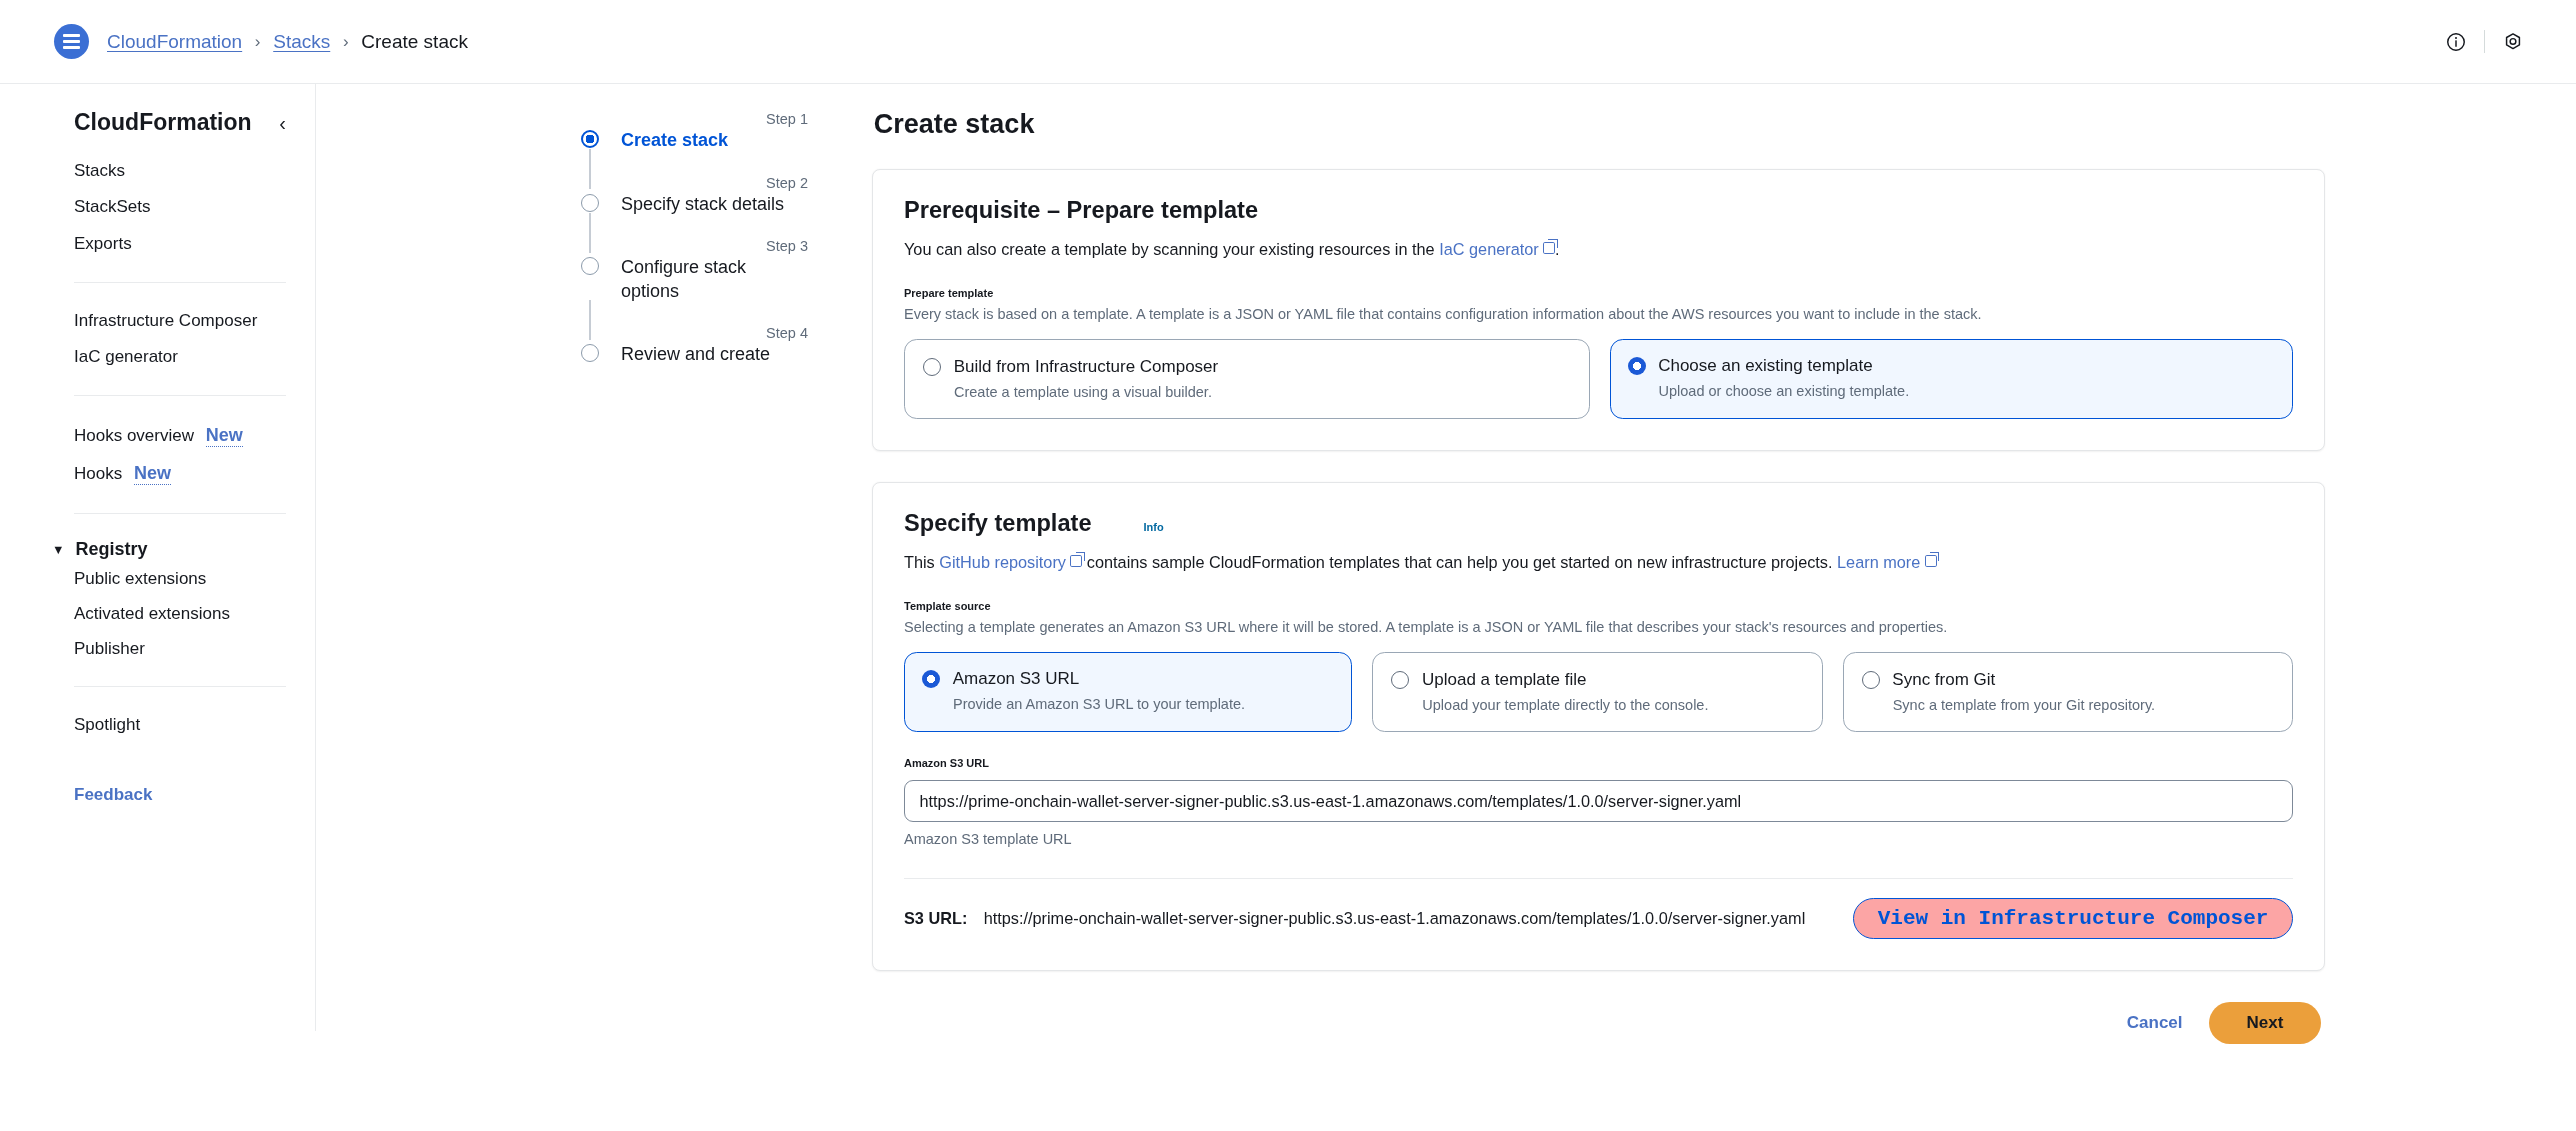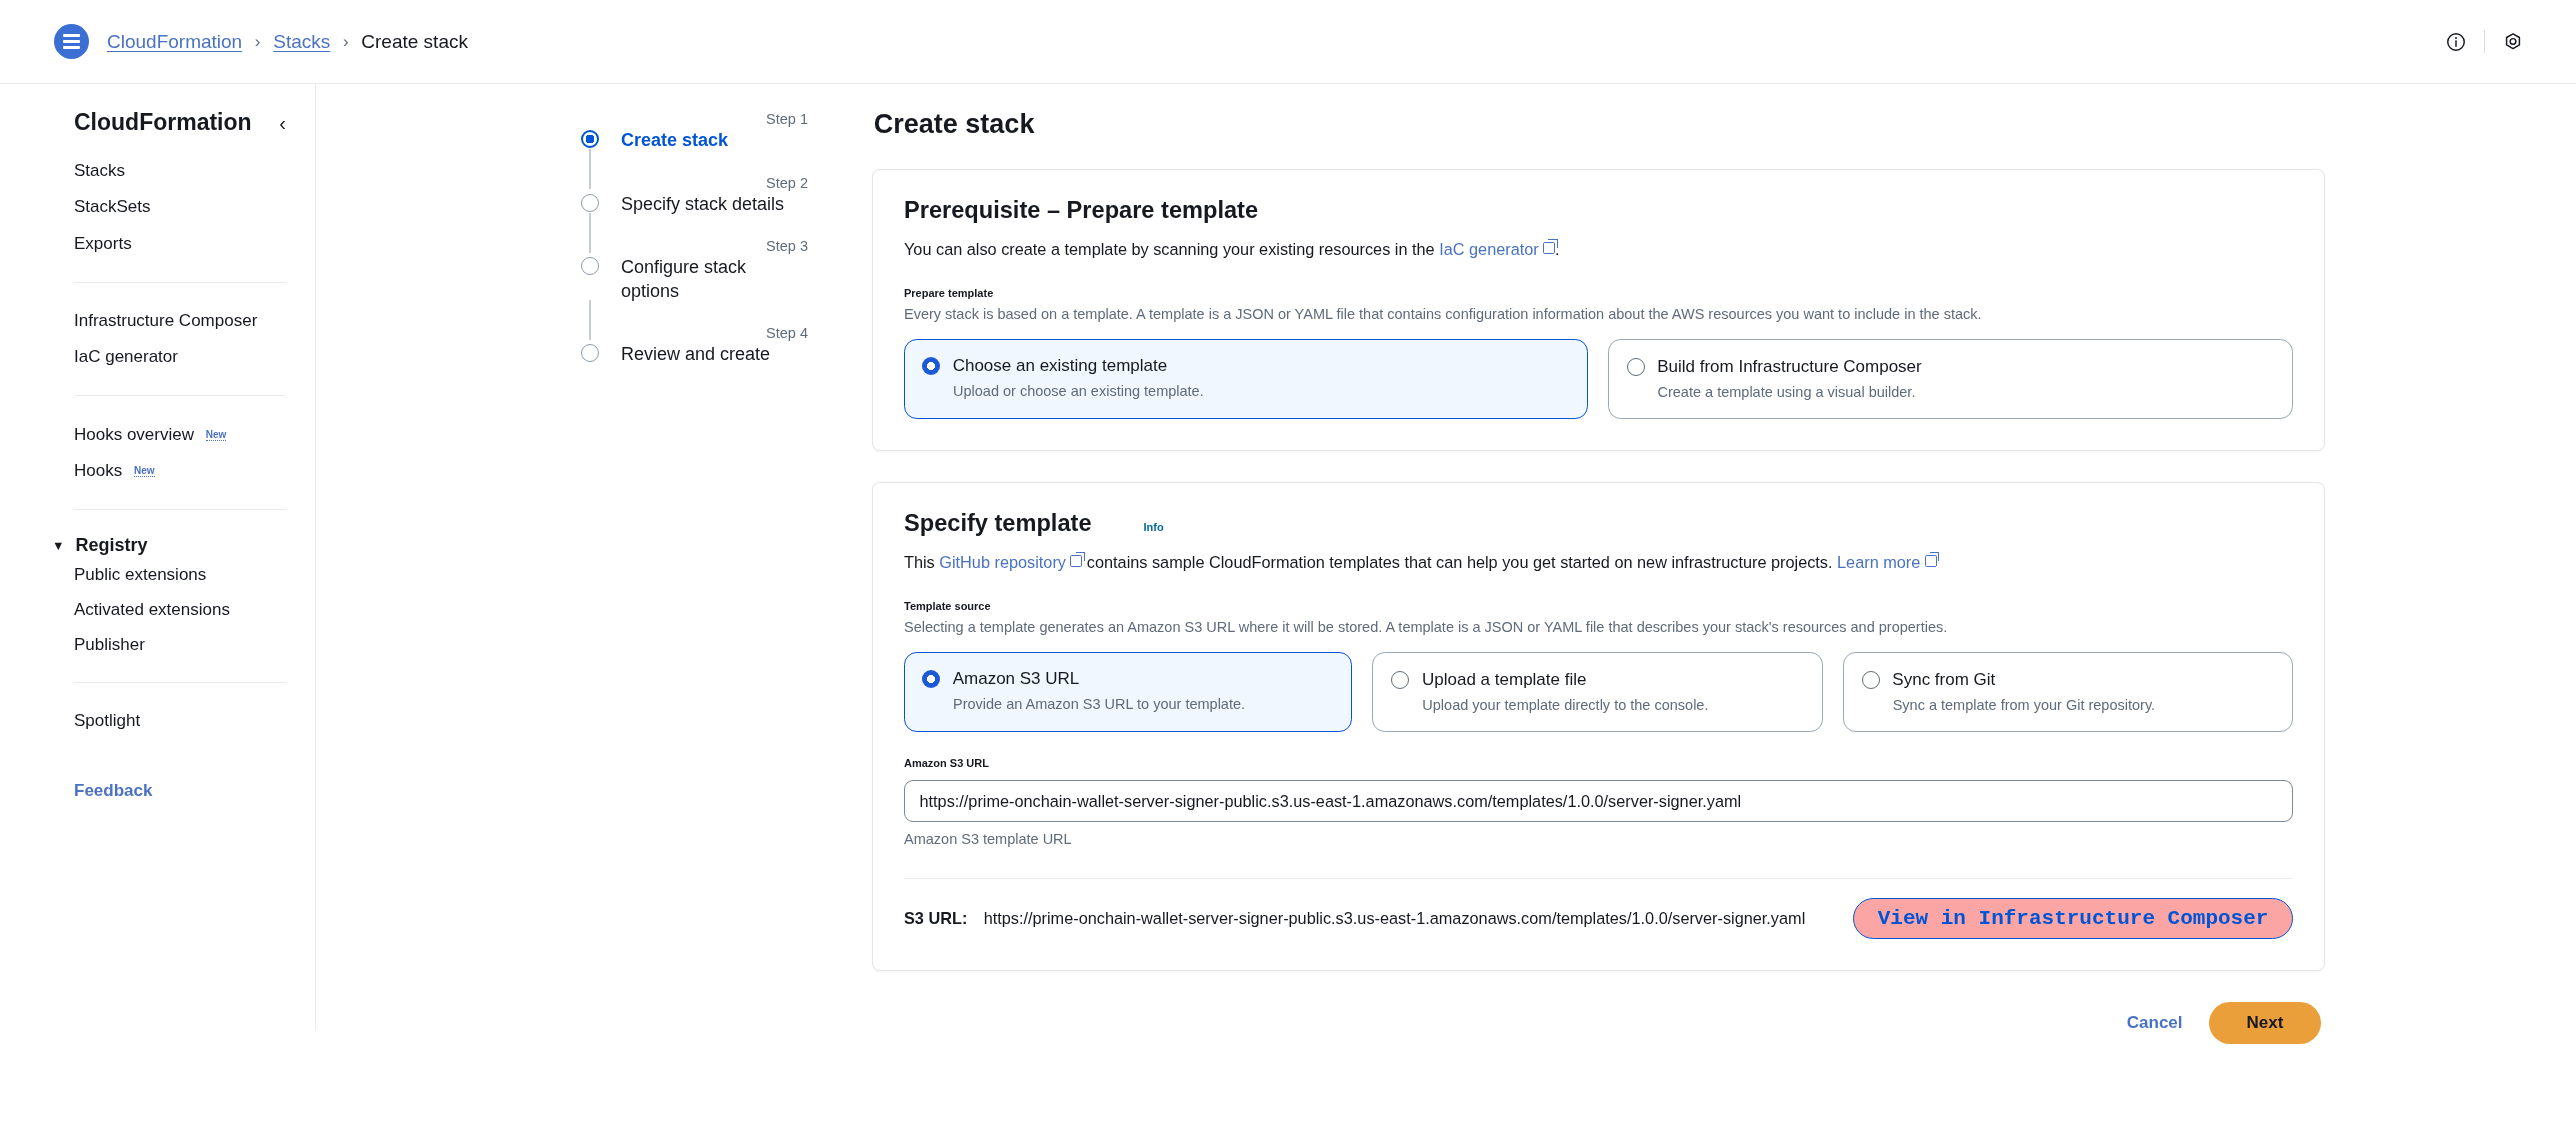--- a/index.html
+++ b/index.html
@@ -75,21 +75,21 @@
     margin-left: auto; color: #16191f; font-size: 20px; cursor: pointer;
     line-height: 1;
   }
   .sb-list { padding: 16.3px 0 0 74px; }
   .sb-item {
     font-size: 17px; color: #16191f;
     padding: 8.2px 0; cursor: pointer;
     display: flex; align-items: center; gap: 11.8px;
   }
   .badge-new {
-    color: #4a72c4; font-size: 10px; font-weight: bold;
+    color: #4a72c4; font-size: 18px; font-weight: bold;
     border-bottom: 1.8px dotted #4a72c4;
   }
   .sb-sep {
     height: 0.9px; background: #e9ebed;
     margin: 20px 29px 20px 74px;
   }
   .sb-group {
     display: flex; align-items: center; gap: 11px;
     padding: 5.4px 0 1.8px 0;
     font-size: 18px; font-weight: bold; cursor: pointer;
@@ -393,33 +393,33 @@
       <span>Prerequisite – Prepare template</span>
     </div>
     <div class="sec-desc">
       <span>You can also create a template by scanning your existing resources in the </span><a class="a-link">IaC generator</a><span class="ext"></span><span>.</span>
     </div>
 
     <div class="field-label">Prepare template</div>
     <div class="field-help">Every stack is based on a template. A template is a JSON or YAML file that contains configuration information about the AWS resources you want to include in the stack.</div>
 
     <div class="tiles">
+      <div class="tile">
+        <div class="tile-head">
+          <span class="radio"></span>
+          <span class="tile-label">Build from Infrastructure Composer</span>
+        </div>
+        <div class="tile-sub">Create a template using a visual builder.</div>
+      </div>
       <div class="tile selected">
         <div class="tile-head">
           <span class="radio"></span>
           <span class="tile-label">Choose an existing template</span>
         </div>
         <div class="tile-sub">Upload or choose an existing template.</div>
-      </div>
-      <div class="tile">
-        <div class="tile-head">
-          <span class="radio"></span>
-          <span class="tile-label">Build from Infrastructure Composer</span>
-        </div>
-        <div class="tile-sub">Create a template using a visual builder.</div>
       </div>
     </div>
   </div>
 
   <div class="panel">
     <div class="sec-title">
       <span>Specify template</span>
       <span class="info-link">Info</span>
     </div>
     <div class="sec-desc">

